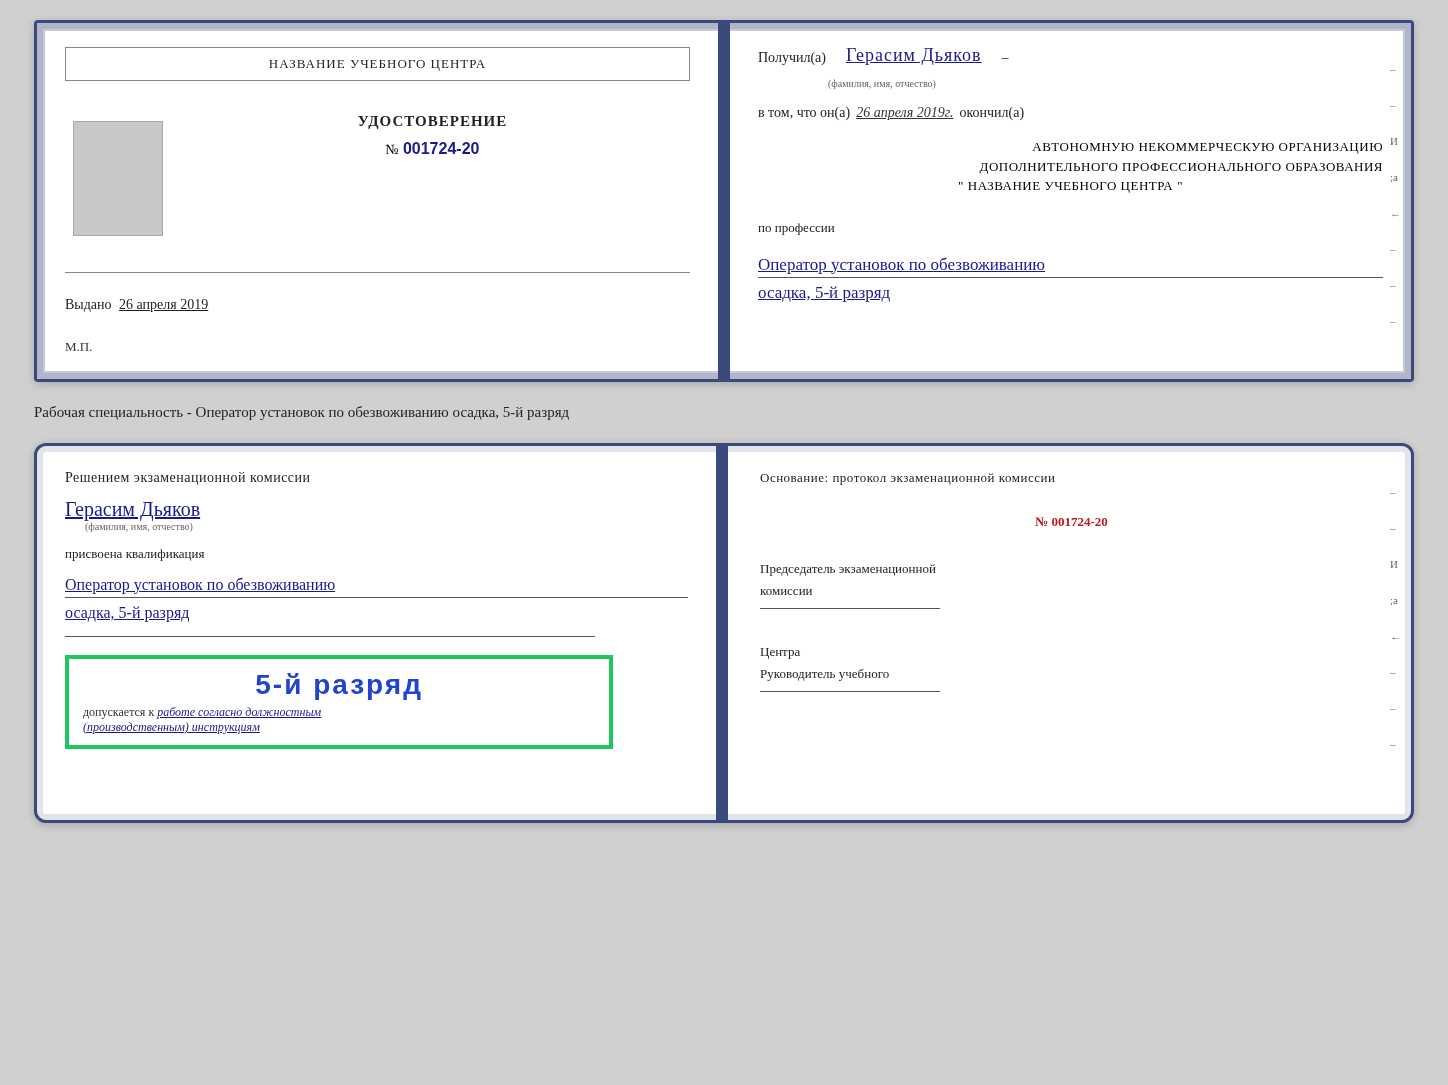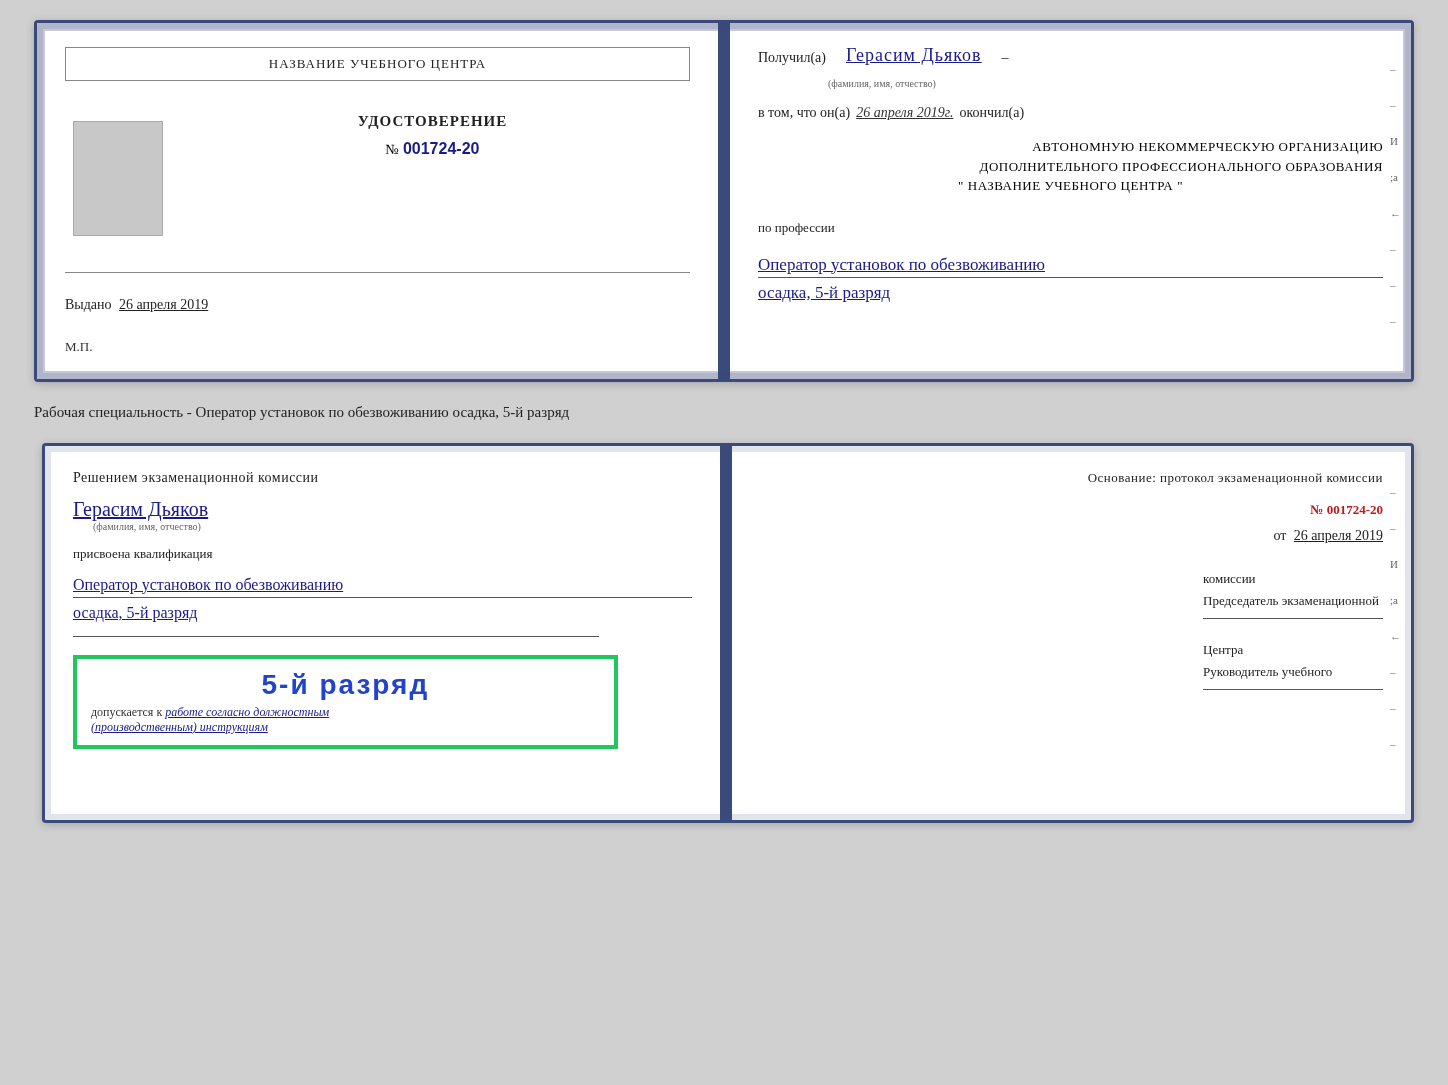--- a/index.html
+++ b/index.html
@@ -145,45 +145,43 @@
     .info-label {
       font-size: 15px;
       color: #222;
       padding: 4px 0;
     }
 
     
     .second-card {
       background: white;
       border: 3px solid #3a4a7a;
-      border-radius: 4px;
+      border-radius: 12px;
       display: flex;
       min-height: 380px;
       position: relative;
       overflow: hidden;
-      margin-left: 8px;
     }
 
     .second-card-left {
       flex: 1;
       padding: 22px 28px;
       border-right: 12px solid #3a4a7a;
       display: flex;
       flex-direction: column;
       gap: 10px;
     }
 
     .second-card-right {
       flex: 1;
       padding: 22px 28px 22px 32px;
       display: flex;
       flex-direction: column;
-      gap: 6px;
+      gap: 18px;
       position: relative;
-      align-items: flex-end;
     }
 
     .decision-title {
       font-size: 14px;
       color: #222;
       letter-spacing: 0.5px;
       line-height: 1.4;
     }
 
     .person-name-block {
@@ -425,28 +423,24 @@
         </div>
         <div class="stamp-allow-italic" style="font-style:italic; font-size:12px; color:#1a1a8a;">(производственным) инструкциям</div>
       </div>
     </div>
 
     <div class="second-card-right">
       <div class="basis-title">Основание: протокол экзаменационной комиссии</div>
 
       <div class="protocol-number">№ 001724-20</div>
 
-      <div class="protocol-date">
-        <span style="font-size:14px;">от</span>
-        <span style="text-decoration:underline; font-size:14px; margin-left:4px;">26 апреля 2019</span>
-      </div>
 
       <div class="signature-block">
+        <div class="sig-label">Председатель экзаменационной</div>
         <div class="sig-label">комиссии</div>
-        <div class="sig-label">Председатель экзаменационной</div>
         <div class="sig-line"></div>
       </div>
 
       <div class="signature-block" style="margin-top:16px;">
         <div class="sig-label">Центра</div>
         <div class="sig-label">Руководитель учебного</div>
         <div class="sig-line"></div>
       </div>
 
       <div class="right-margin-marks">

